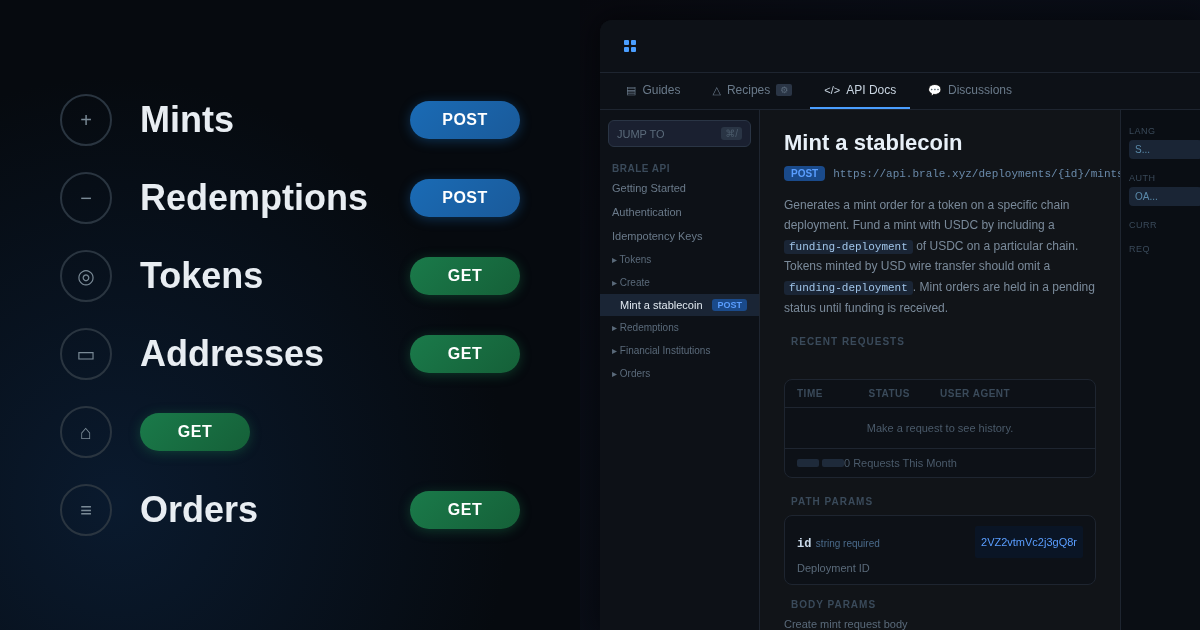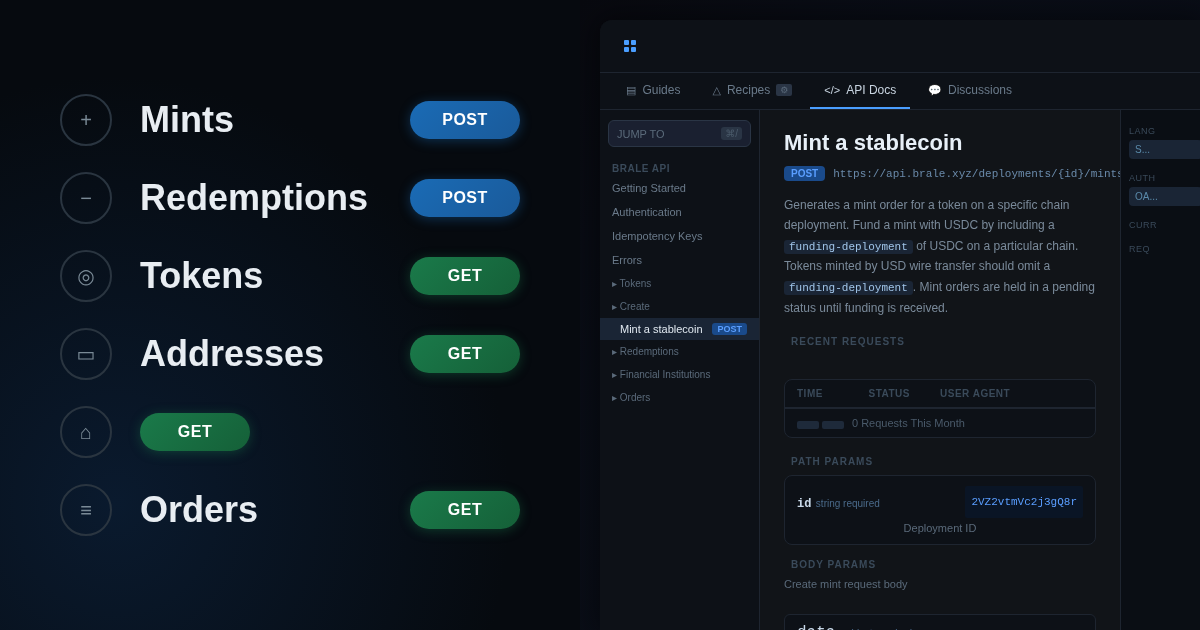--- a/index.html
+++ b/index.html
@@ -339,22 +339,21 @@
     .rr-empty {
       padding: 14px 12px;
       text-align: center;
       font-size: 11px;
       color: #4a5a6a;
     }
 
     .rr-footer {
       padding: 8px 12px;
       display: flex;
-      align-items: flex-end;
-      gap: 8px;
+      align-items: center;
       border-top: 1px solid #1e2530;
     }
 
     .rr-dots {
       display: flex;
       gap: 3px;
     }
 
     .rr-dot {
       width: 22px;
@@ -401,30 +400,29 @@
     }
 
     .param-meta {
       font-size: 10px;
       color: #4a6a8a;
     }
 
     .param-value {
       font-size: 11px;
       color: #5a9eff;
-      font-family: Liberation Mono, monospace;
+      font-family: Liberation Sans, sans-serif;
       background: #0a1525;
       padding: 10px 6px;
       border-radius: 2px;
     }
 
     .param-desc {
       font-size: 11px;
       color: #5a6a7a;
-      text-align: center;
     }
 
     
     .body-param-desc {
       font-size: 11px;
       color: #5a6a7a;
       margin-bottom: 24px;
     }
 
     .data-param-row {
@@ -551,21 +549,20 @@
 
       <div class="api-sidebar">
         <div class="jump-to">
           <span class="jump-to-label">JUMP TO</span>
           <span class="jump-to-kbd">⌘/</span>
         </div>
         <div class="sidebar-section">BRALE API</div>
         <div class="sidebar-link">Getting Started</div>
         <div class="sidebar-link">Authentication</div>
         <div class="sidebar-link">Idempotency Keys</div>
-        <div class="sidebar-link">Errors</div>
         <div class="sidebar-link has-children">▸ Tokens</div>
         <div class="sidebar-link has-children">▸ Create</div>
         <div class="sidebar-sublink active">
           <span>Mint a stablecoin</span>
           <span class="badge-post-sm">POST</span>
         </div>
         <div class="sidebar-link has-children">▸ Redemptions</div>
         <div class="sidebar-link has-children">▸ Financial Institutions</div>
         <div class="sidebar-link has-children">▸ Orders</div>
       </div>
@@ -582,20 +579,21 @@
           Generates a mint order for a token on a specific chain deployment. Fund a mint with USDC by including a <code>funding-deployment</code> of USDC on a particular chain. Tokens minted by USD wire transfer should omit a <code>funding-deployment</code>. Mint orders are held in a pending status until funding is received.
         </p>
 
         <div class="section-title">RECENT REQUESTS</div>
         <div class="recent-requests">
           <div class="rr-header">
             <span class="rr-col-header">TIME</span>
             <span class="rr-col-header">STATUS</span>
             <span class="rr-col-header">USER AGENT</span>
           </div>
+          <div class="rr-empty">Make a request to see history.</div>
           <div class="rr-footer">
             <div class="rr-dots">
               <div class="rr-dot"></div>
               <div class="rr-dot"></div>
             </div>
             <span class="rr-count">0 Requests This Month</span>
           </div>
         </div>
 
         <div class="section-title">PATH PARAMS</div>

